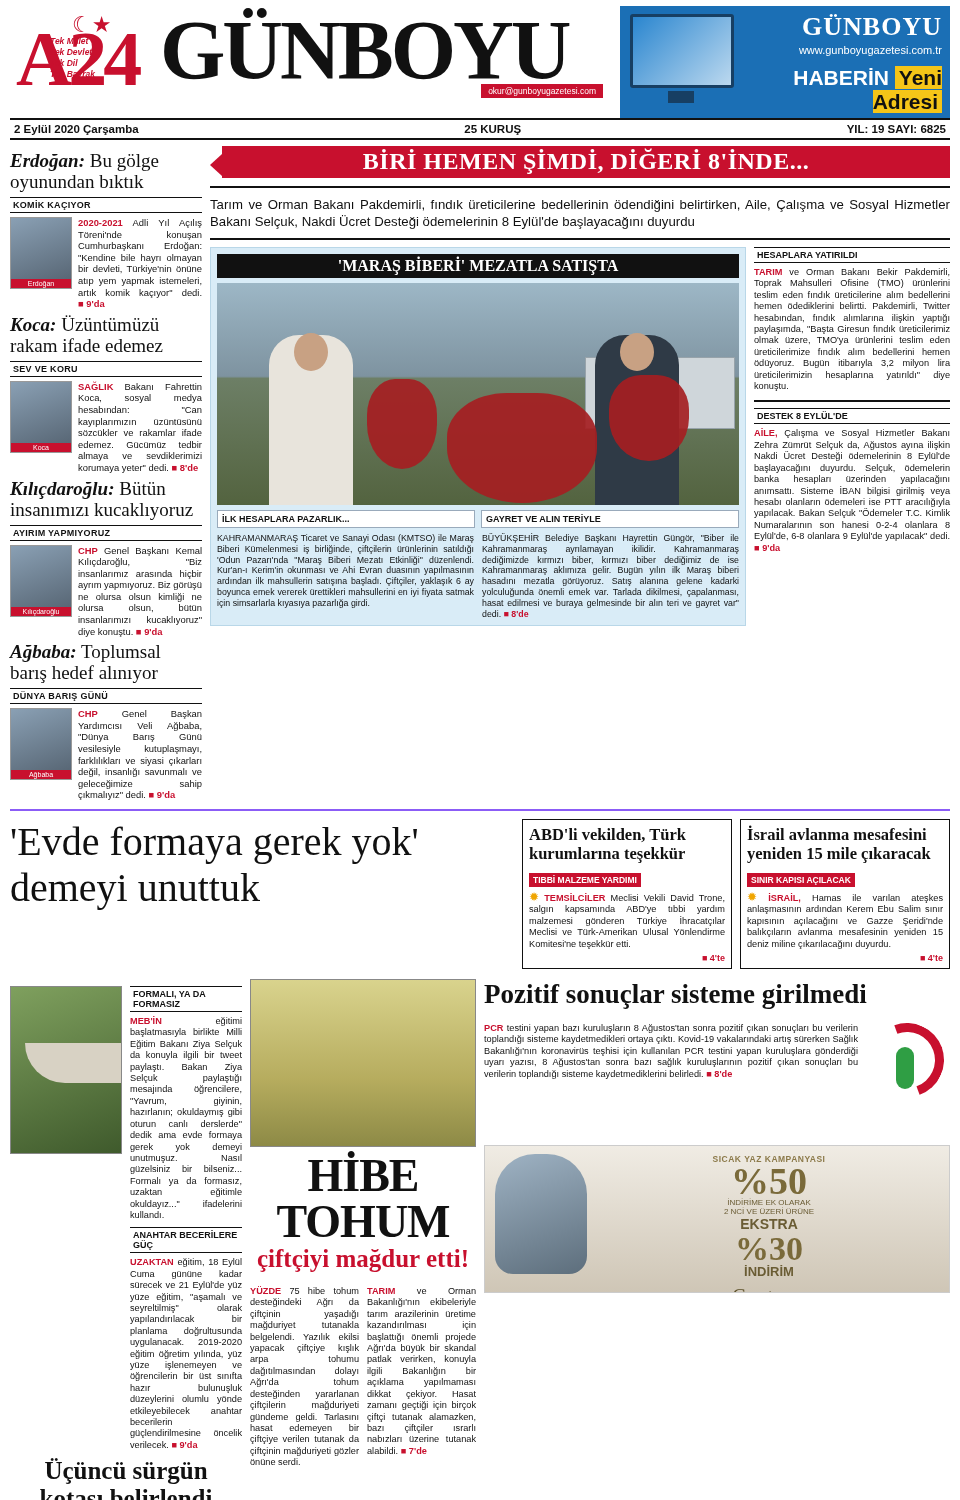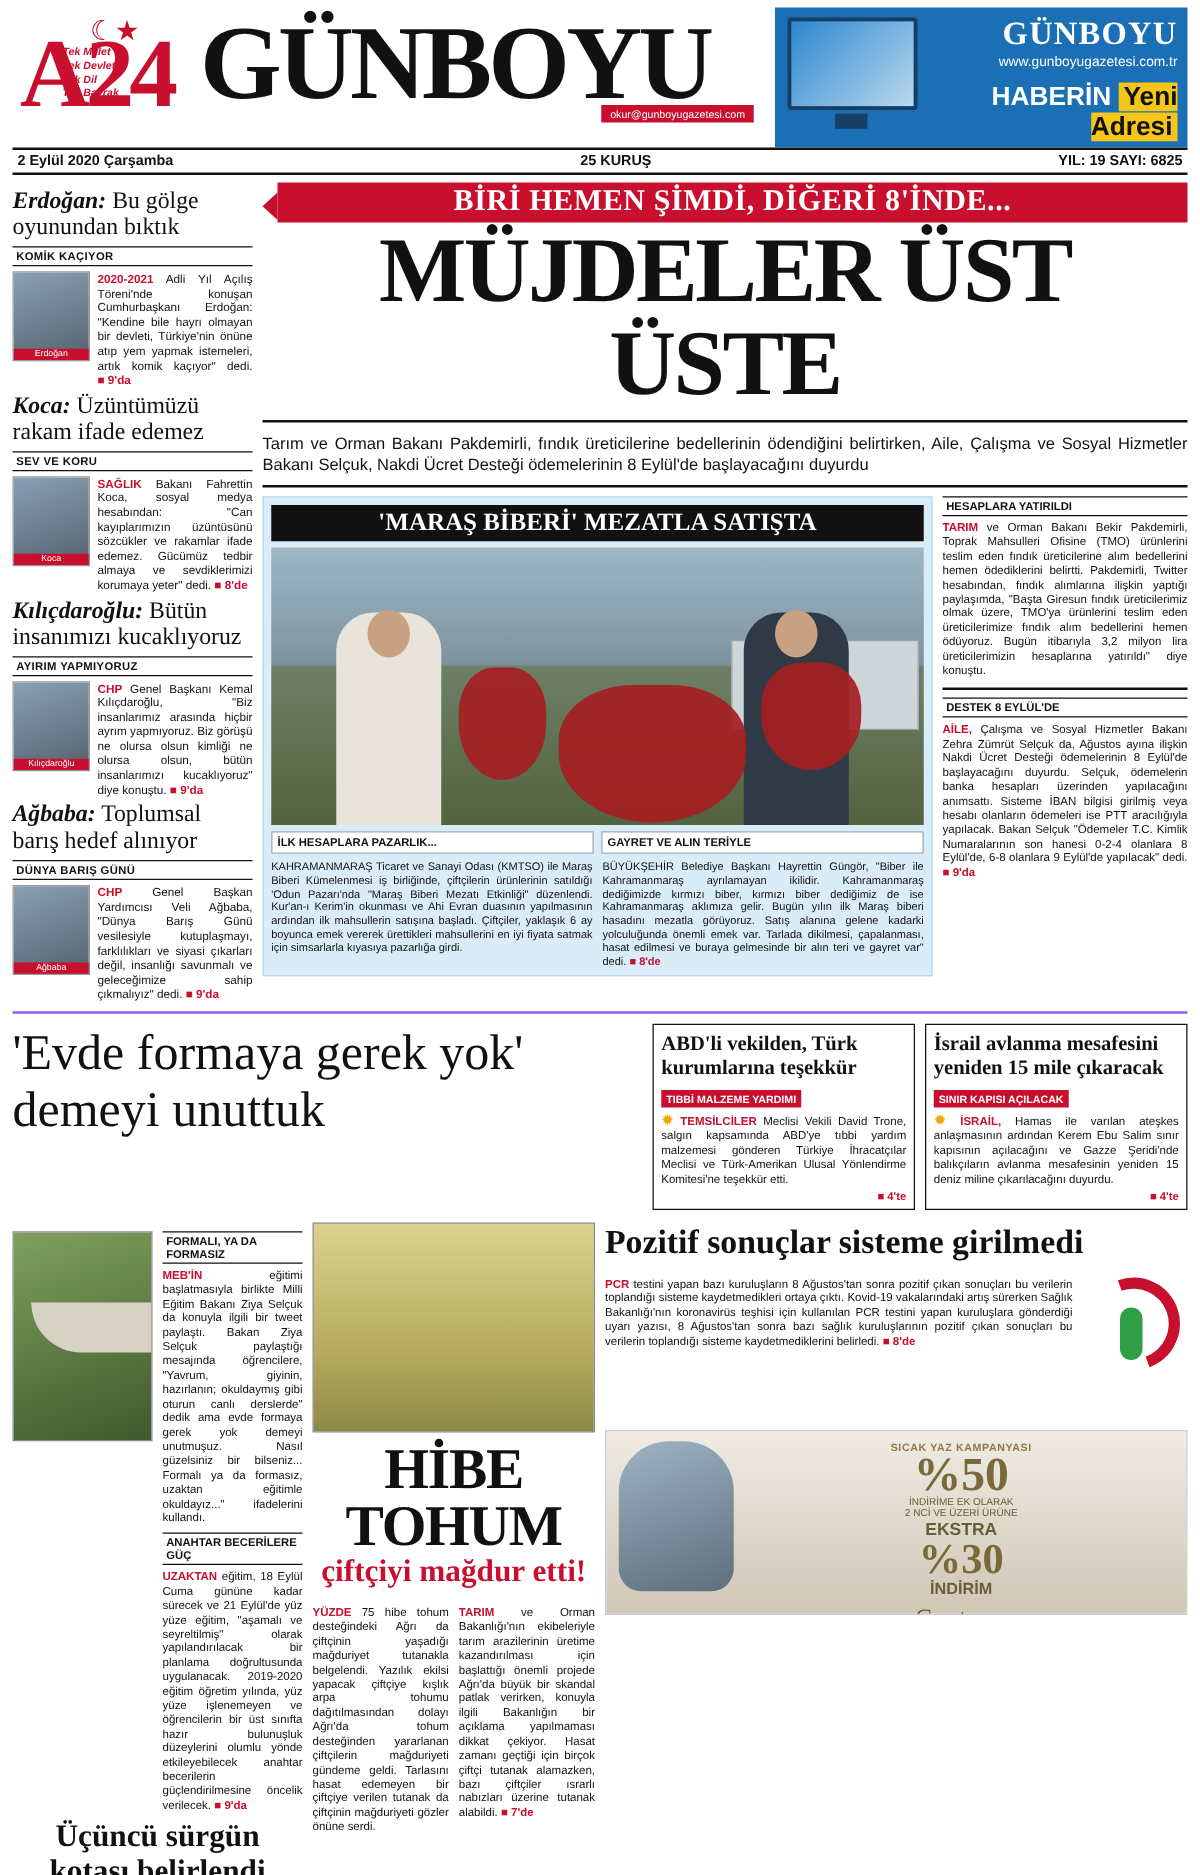--- a/index.html
+++ b/index.html
@@ -103,21 +103,21 @@
   .deck {
     font-size: 13.2px; line-height: 17px; text-align: justify; margin-top: 8px;
     border-top: 2px solid #111; padding-top: 8px; border-bottom: 2px solid #111; padding-bottom: 8px;
   }
 
   
   .feature { display: flex; gap: 8px; margin-top: 7px; }
   .feat-main { flex: 1; background: #d9ecf7; border: 1px solid #b9d7e8; padding: 6px; }
   .feat-head {
     background: #111; color: #fff; font-family: "Liberation Serif", serif; font-weight: bold;
-    font-size: 20px; text-align: center; padding: 3px 0;
+    font-size: 16px; text-align: center; padding: 3px 0;
   }
   .feat-photo {
     height: 222px; margin-top: 5px; position: relative;
     background: linear-gradient(180deg,#9db7c6 0%,#7e93a0 42%,#6d7f66 43%,#53633f 100%);
     overflow: hidden;
   }
   .fp-person { position: absolute; bottom: 0; width: 84px; height: 170px; background: #3d4a58; border-radius: 30px 30px 0 0; }
   .fp-person.a { left: 52px; background: #e8e4dc; }
   .fp-person.b { right: 60px; background: #2f3a46; }
   .fp-head { position: absolute; top: -2px; left: 50%; transform: translateX(-50%); width: 34px; height: 38px; background: #c8a183; border-radius: 50%; }
@@ -289,21 +289,20 @@
           </div>
         </div>
       </div>
     </div>
 
     <div class="col-mid">
       <div class="kicker-row">
         <div class="arrow-left"></div>
         <div class="kicker">BİRİ HEMEN ŞİMDİ, DİĞERİ 8'İNDE...</div>
       </div>
-      <div class="bighead">MÜJDELER ÜST ÜSTE</div>
       <div class="deck">Tarım ve Orman Bakanı Pakdemirli, fındık üreticilerine bedellerinin ödendiğini belirtirken, Aile, Çalışma ve Sosyal Hizmetler Bakanı Selçuk, Nakdi Ücret Desteği ödemelerinin 8 Eylül'de başlayacağını duyurdu</div>
 
       <div class="feature">
         <div class="feat-main">
           <div class="feat-head">'MARAŞ BİBERİ' MEZATLA SATIŞTA</div>
           <div class="feat-photo">
             <div class="fp-car"></div>
             <div class="fp-person a">
                 <div class="fp-head"></div>
               </div>

